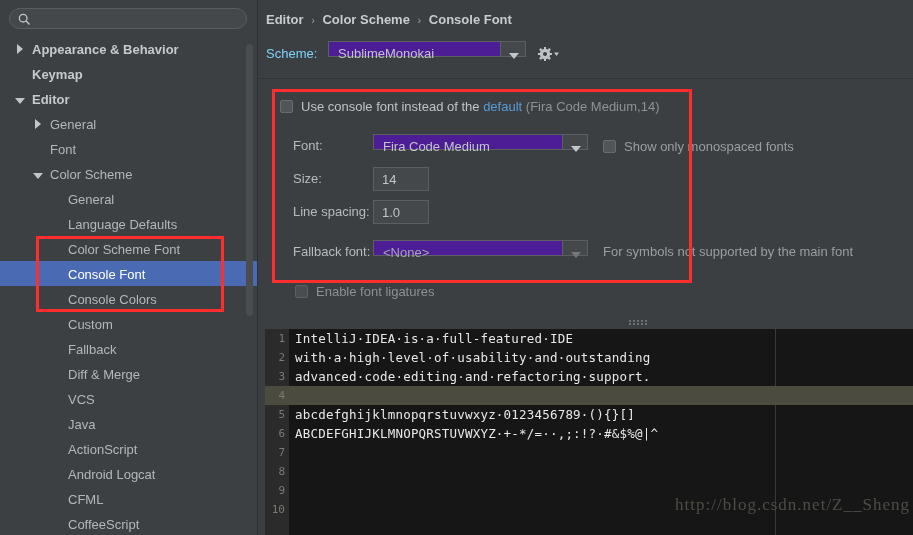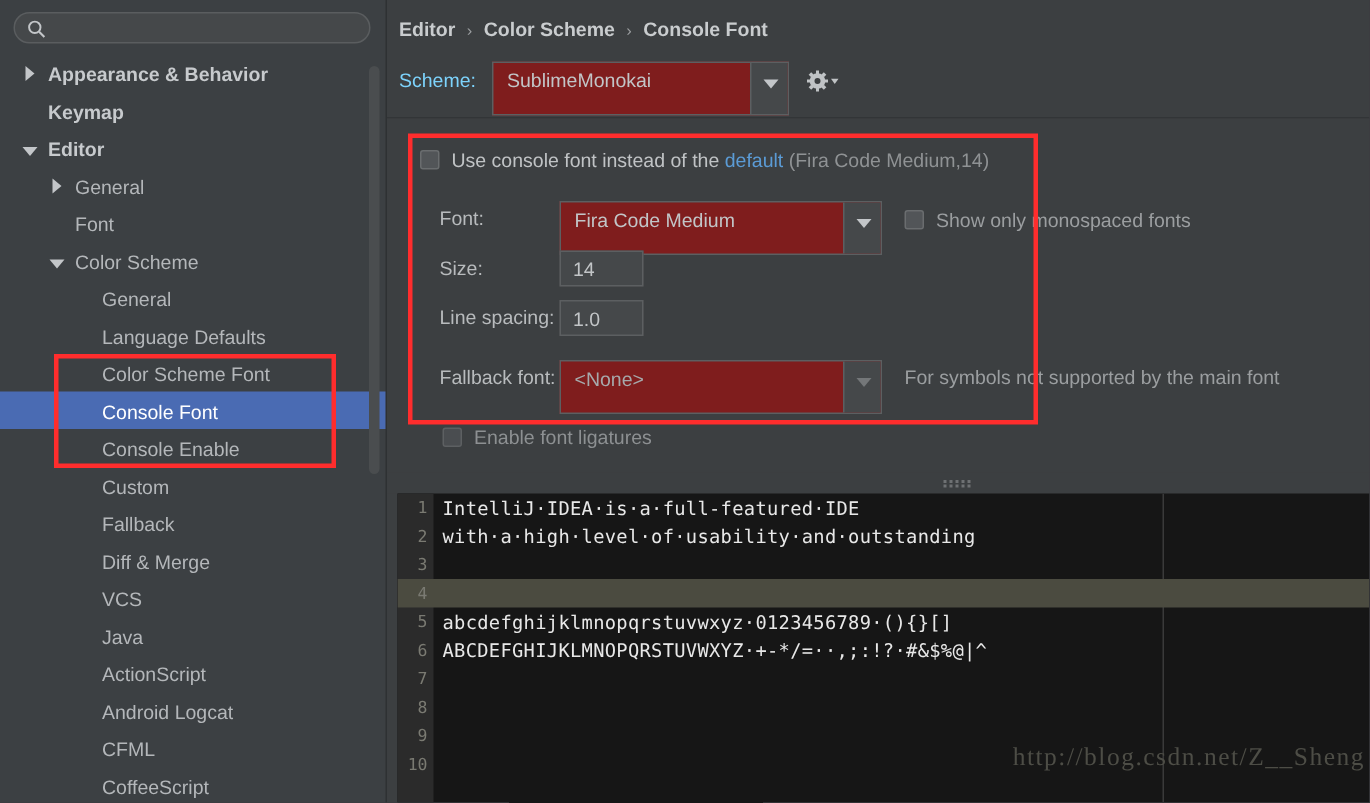--- a/index.html
+++ b/index.html
@@ -57,22 +57,22 @@
 
   
   .content{position:absolute;left:258px;top:0;width:655px;height:535px;background:#3c3f41;}
   .breadcrumb{position:absolute;left:8px;top:12px;font-size:13px;font-weight:bold;color:#c9ccce;white-space:nowrap;}
   .breadcrumb .sep{color:#9b9ea0;font-weight:normal;padding:0 4px;font-size:11px;}
 
   .scheme-row{position:absolute;left:8px;top:41px;height:26px;}
   .scheme-label{position:absolute;left:0;top:5px;font-size:13px;color:#7dd3fc;}
   .combo{
     position:absolute;box-sizing:border-box;
-    background:#7f1d1d;border:1px solid #5c5f61;
-    height:36px;line-height:24px;
+    background:#4c1d95;border:1px solid #5c5f61;
+    height:16px;line-height:24px;
   }
   .combo .cval{position:absolute;left:9px;top:0;font-size:13px;color:#c2c5c7;white-space:nowrap;}
   .combo .carrow{
     position:absolute;right:0;top:0;width:24px;height:100%;
     border-left:1px solid #5c5f61;background:#45484a;
   }
   .combo .carrow:after{
     content:"";position:absolute;left:8px;top:11px;
     border-left:5px solid transparent;border-right:5px solid transparent;
     border-top:6px solid #c3c6c9;
@@ -170,21 +170,21 @@
         <div class="tree-row bold"><span class="tw right" style="margin-left: 14px;"></span><span class="tlabel" style="margin-left: 6px;">Appearance &amp; Behavior</span></div>
         <div class="tree-row bold"><span class="tw" style="margin-left: 14px;"></span><span class="tlabel" style="margin-left: 6px;">Keymap</span></div>
         <div class="tree-row bold"><span class="tw down" style="margin-left: 14px;"></span><span class="tlabel" style="margin-left: 6px;">Editor</span></div>
         <div class="tree-row"><span class="tw right" style="margin-left: 32px;"></span><span class="tlabel" style="margin-left: 6px;">General</span></div>
         <div class="tree-row"><span class="tw" style="margin-left: 32px;"></span><span class="tlabel" style="margin-left: 6px;">Font</span></div>
         <div class="tree-row"><span class="tw down" style="margin-left: 32px;"></span><span class="tlabel" style="margin-left: 6px;">Color Scheme</span></div>
         <div class="tree-row"><span class="tw" style="margin-left: 50px;"></span><span class="tlabel" style="margin-left: 6px;">General</span></div>
         <div class="tree-row"><span class="tw" style="margin-left: 50px;"></span><span class="tlabel" style="margin-left: 6px;">Language Defaults</span></div>
         <div class="tree-row"><span class="tw" style="margin-left: 50px;"></span><span class="tlabel" style="margin-left: 6px;">Color Scheme Font</span></div>
         <div class="tree-row sel"><span class="tw" style="margin-left: 50px;"></span><span class="tlabel" style="margin-left: 6px;">Console Font</span></div>
-        <div class="tree-row"><span class="tw" style="margin-left: 50px;"></span><span class="tlabel" style="margin-left: 6px;">Console Enable</span></div>
+        <div class="tree-row"><span class="tw" style="margin-left: 50px;"></span><span class="tlabel" style="margin-left: 6px;">Console Colors</span></div>
         <div class="tree-row"><span class="tw" style="margin-left: 50px;"></span><span class="tlabel" style="margin-left: 6px;">Custom</span></div>
         <div class="tree-row"><span class="tw" style="margin-left: 50px;"></span><span class="tlabel" style="margin-left: 6px;">Fallback</span></div>
         <div class="tree-row"><span class="tw" style="margin-left: 50px;"></span><span class="tlabel" style="margin-left: 6px; margin-top: 48px;">Diff &amp; Merge</span></div>
         <div class="tree-row"><span class="tw" style="margin-left: 50px;"></span><span class="tlabel" style="margin-left: 6px;">VCS</span></div>
         <div class="tree-row"><span class="tw" style="margin-left: 50px;"></span><span class="tlabel" style="margin-left: 6px;">Java</span></div>
         <div class="tree-row"><span class="tw" style="margin-left: 50px;"></span><span class="tlabel" style="margin-left: 6px;">ActionScript</span></div>
         <div class="tree-row"><span class="tw" style="margin-left: 50px;"></span><span class="tlabel" style="margin-left: 6px;">Android Logcat</span></div>
         <div class="tree-row"><span class="tw" style="margin-left: 50px;"></span><span class="tlabel" style="margin-left: 6px;">CFML</span></div>
         <div class="tree-row"><span class="tw" style="margin-left: 50px;"></span><span class="tlabel" style="margin-left: 6px;">CoffeeScript</span></div>
       </div>
@@ -290,20 +290,21 @@
           <div class="eline">
             <span class="num">1</span>
             <span class="code">IntelliJ·IDEA·is·a·full-featured·IDE</span>
           </div>
           <div class="eline">
             <span class="num">2</span>
             <span class="code">with·a·high·level·of·usability·and·outstanding</span>
           </div>
           <div class="eline">
             <span class="num">3</span>
+            <span class="code">advanced·code·editing·and·refactoring·support.</span>
           </div>
           <div class="eline cur">
             <span class="num">4</span>
             <span class="code"></span>
           </div>
           <div class="eline">
             <span class="num">5</span>
             <span class="code">abcdefghijklmnopqrstuvwxyz·0123456789·(){}[]</span>
           </div>
           <div class="eline">

